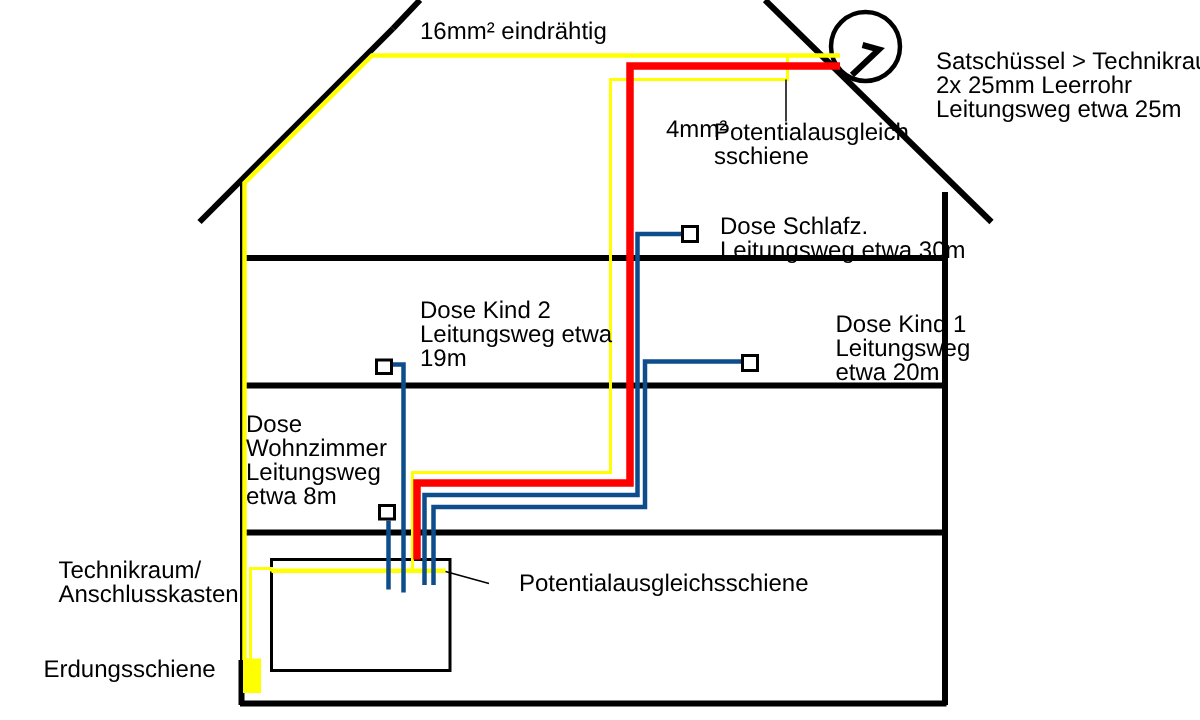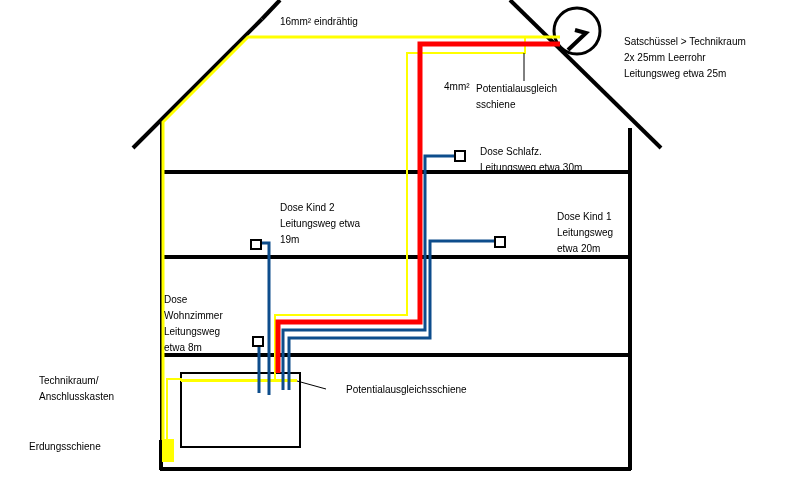--- a/index.html
+++ b/index.html
@@ -1,18 +1,18 @@
 <!DOCTYPE html>
 <html><head>
 <meta charset="utf-8">
 <style>
   html, body { margin: 0; padding: 0; background: #ffffff; }
   body { width: 800px; height: 480px; overflow: hidden; position: relative; font-family: "Liberation Sans", "DejaVu Sans", sans-serif; }
   svg { position: absolute; left: 0; top: 0; }
-  .lbl { position: absolute; font-size: 10px; line-height: 16px; color: #000; white-space: pre; font-family: "Liberation Sans", "DejaVu Sans", sans-serif; }
+  .lbl { position: absolute; font-size: 16px; line-height: 16px; color: #000; white-space: pre; font-family: "Liberation Sans", "DejaVu Sans", sans-serif; }
 </style>
 </head>
 <body>
 
 <svg width="800" height="480" viewBox="0 0 800 480">
 
   <line x1="133" y1="148" x2="262" y2="19" stroke="#000" stroke-width="4"></line>
   <line x1="262" y1="19" x2="280" y2="0" stroke="#000" stroke-width="4"></line>
   <line x1="510" y1="0" x2="661" y2="148" stroke="#000" stroke-width="4"></line>
 
@@ -61,20 +61,20 @@
 2x 25mm Leerrohr
 Leitungsweg etwa 25m</div>
 <div class="lbl" style="left:480px;top:144px;">Dose Schlafz.
 Leitungsweg etwa 30m</div>
 <div class="lbl" style="left:280px;top:200px;">Dose Kind 2
 Leitungsweg etwa
 19m</div>
 <div class="lbl" style="left:517px;top:209px;margin-left:40px;">Dose Kind 1
 Leitungsweg
 etwa 20m</div>
-<div class="lbl" style="left:164px;top:276px;margin-top:16px;">Dose
+<div class="lbl" style="left:164px;top:276px;">Dose
 Wohnzimmer
 Leitungsweg
 etwa 8m</div>
 <div class="lbl" style="left:39px;top:373px;">Technikraum/
 Anschlusskasten</div>
 <div class="lbl" style="left:346px;top:382px;">Potentialausgleichsschiene</div>
 <div class="lbl" style="left:29px;top:439px;">Erdungsschiene</div>
 
 </body></html>

